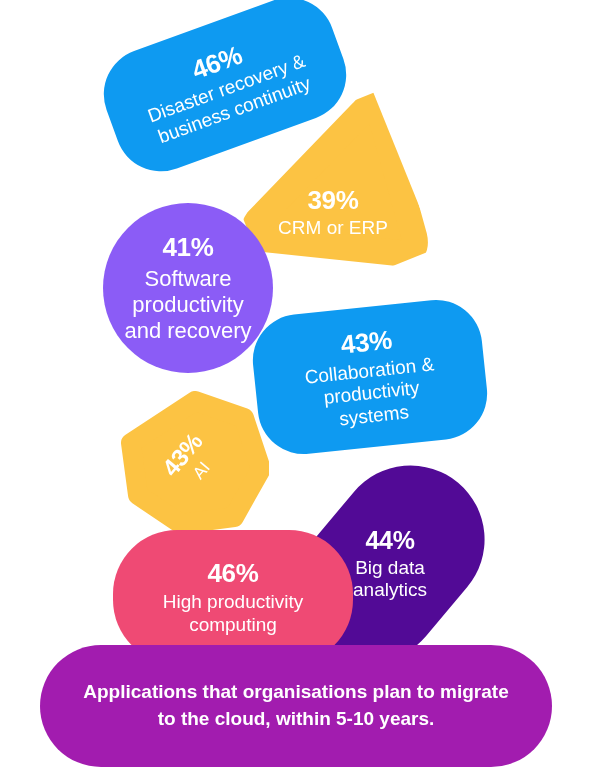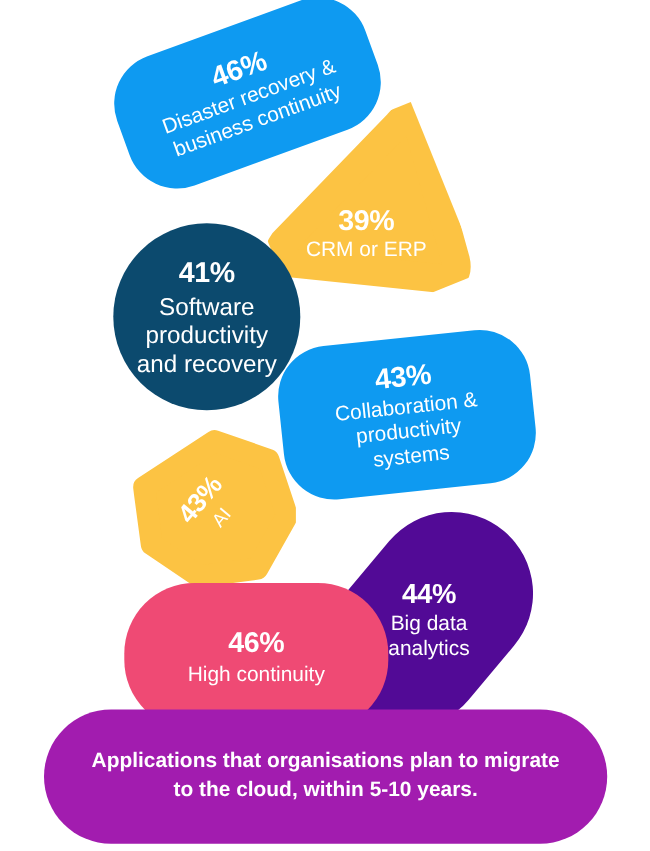--- a/index.html
+++ b/index.html
@@ -81,21 +81,21 @@
   }
   #s-crm .pct { font-size: 26px; margin-bottom: 1px; }
   #s-crm .desc { font-size: 19px; }
 
   
   #s-software {
     left: 103px;
     top: 203px;
     width: 170px;
     height: 170px;
-    background: #0c4a6e;
+    background: #8b5cf6;
     border-radius: 50%;
   }
   #s-software .pct { font-size: 26px; margin-bottom: 3px; }
   #s-software .desc { font-size: 22px; }
 
   
   #s-collab {
     left: 255px;
     top: 307px;
     width: 230px;
@@ -235,21 +235,22 @@
     <div class="shape-label">
       <span class="pct">44%</span>
       <span class="desc">Big data</span>
       <span class="desc">analytics</span>
     </div>
   </div>
 
   <div class="shape" id="s-hpc">
     <div class="shape-label">
       <span class="pct">46%</span>
-      <span class="desc">High continuity</span>
+      <span class="desc">High productivity</span>
+      <span class="desc">computing</span>
     </div>
   </div>
 
   <div class="shape" id="s-caption">
     <div class="cap-text">Applications that organisations plan to migrate to the cloud, within 5-10 years.</div>
   </div>
 
 </div>
 
 </body></html>

